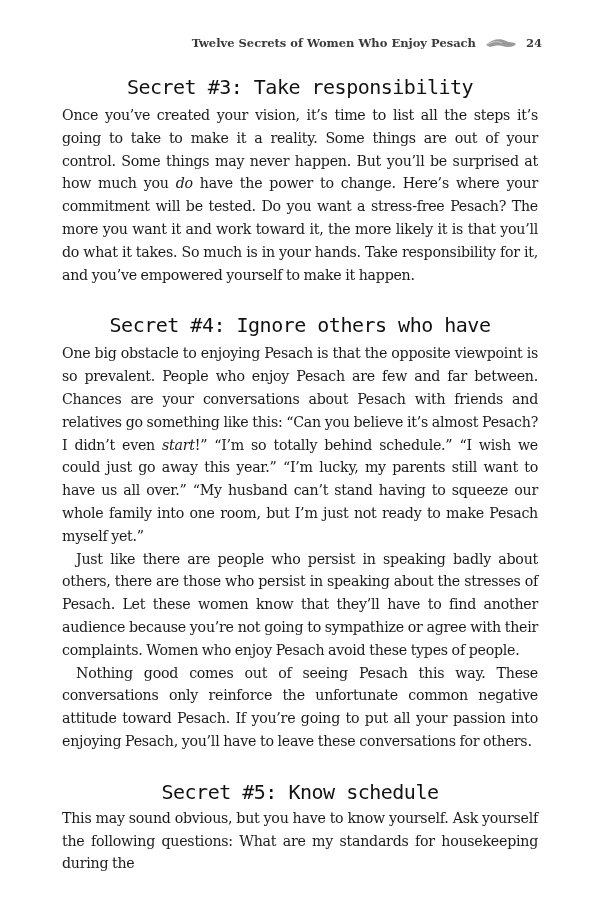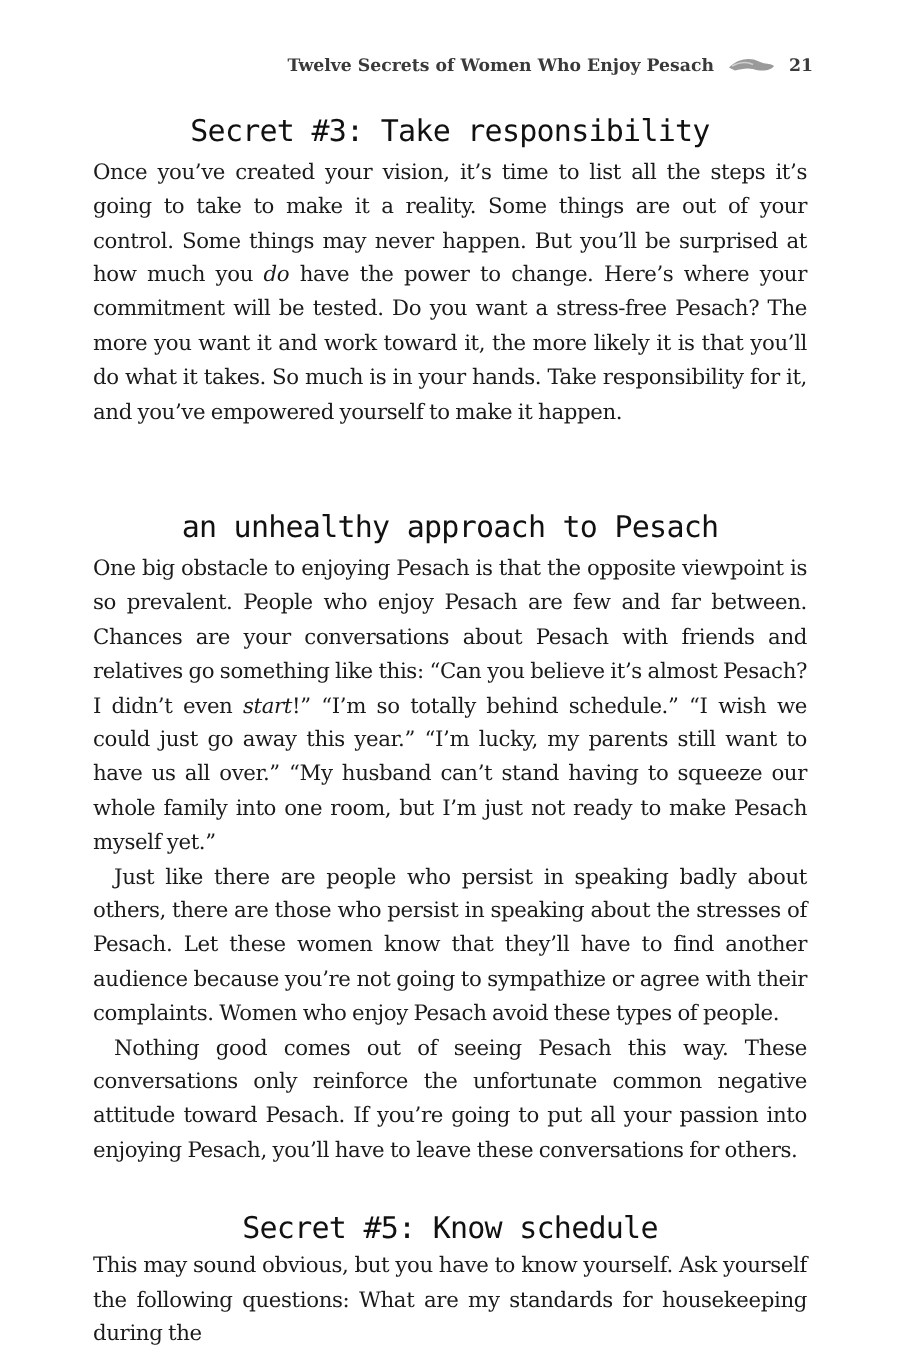--- a/index.html
+++ b/index.html
@@ -51,31 +51,30 @@
 <div class="page">
 
   <div class="running-head">
     <span>Twelve Secrets of Women Who Enjoy Pesach</span>
     <span class="ornament">
       <svg width="34" height="14" viewBox="0 0 34 14">
         <path d="M2 9 C8 3, 16 2, 22 5 C26 7, 30 6, 32 8 C30 11, 24 12, 18 10 C14 9, 10 10, 6 11 Z" fill="#9a9a9a"></path>
         <path d="M4 8 C10 5, 14 5, 18 7" stroke="#cfcfcf" stroke-width="1" fill="none"></path>
       </svg>
     </span>
-    <span class="page-num">21</span>
+    <span class="page-num">24</span>
   </div>
 
   <div class="content">
 
     <h2 class="secret s3">Secret #3: Take responsibility</h2>
     <p><span>Once you’ve created your vision, it’s time to list all the steps it’s going to take to make it a reality. Some things are out of your control. Some things may never happen. But you’ll be surprised at how much you </span><em>do</em><span> have the power to change. Here’s where your commitment will be tested. Do you want a stress-free Pesach? The more you want it and work toward it, the more likely it is that you’ll do what it takes. So much is in your hands. Take responsibility for it, and you’ve empowered yourself to make it happen.</span></p>
 
     <h2 class="secret s4">
-      <br>
-      <span>an unhealthy approach to Pesach</span>
+      <span>Secret #4: Ignore others who have</span><br>
     </h2>
     <p><span>One big obstacle to enjoying Pesach is that the opposite viewpoint is so prevalent. People who enjoy Pesach are few and far between. Chances are your conversations about Pesach with friends and relatives go something like this: “Can you believe it’s almost Pesach? I didn’t even </span><em>start</em><span>!” “I’m so totally behind schedule.” “I wish we could just go away this year.” “I’m lucky, my parents still want to have us all over.” “My husband can’t stand having to squeeze our whole family into one room, but I’m just not ready to make Pesach myself yet.”</span></p>
     <p class="indent">Just like there are people who persist in speaking badly about others, there are those who persist in speaking about the stresses of Pesach. Let these women know that they’ll have to find another audience because you’re not going to sympathize or agree with their complaints. Women who enjoy Pesach avoid these types of people.</p>
     <p class="indent">Nothing good comes out of seeing Pesach this way. These conversations only reinforce the unfortunate common negative attitude toward Pesach. If you’re going to put all your passion into enjoying Pesach, you’ll have to leave these conversations for others.</p>
 
     <h2 class="secret s5">Secret #5: Know schedule</h2>
     <p>This may sound obvious, but you have to know yourself. Ask yourself the following questions: What are my standards for housekeeping during the</p>
 
   </div>
 </div>

